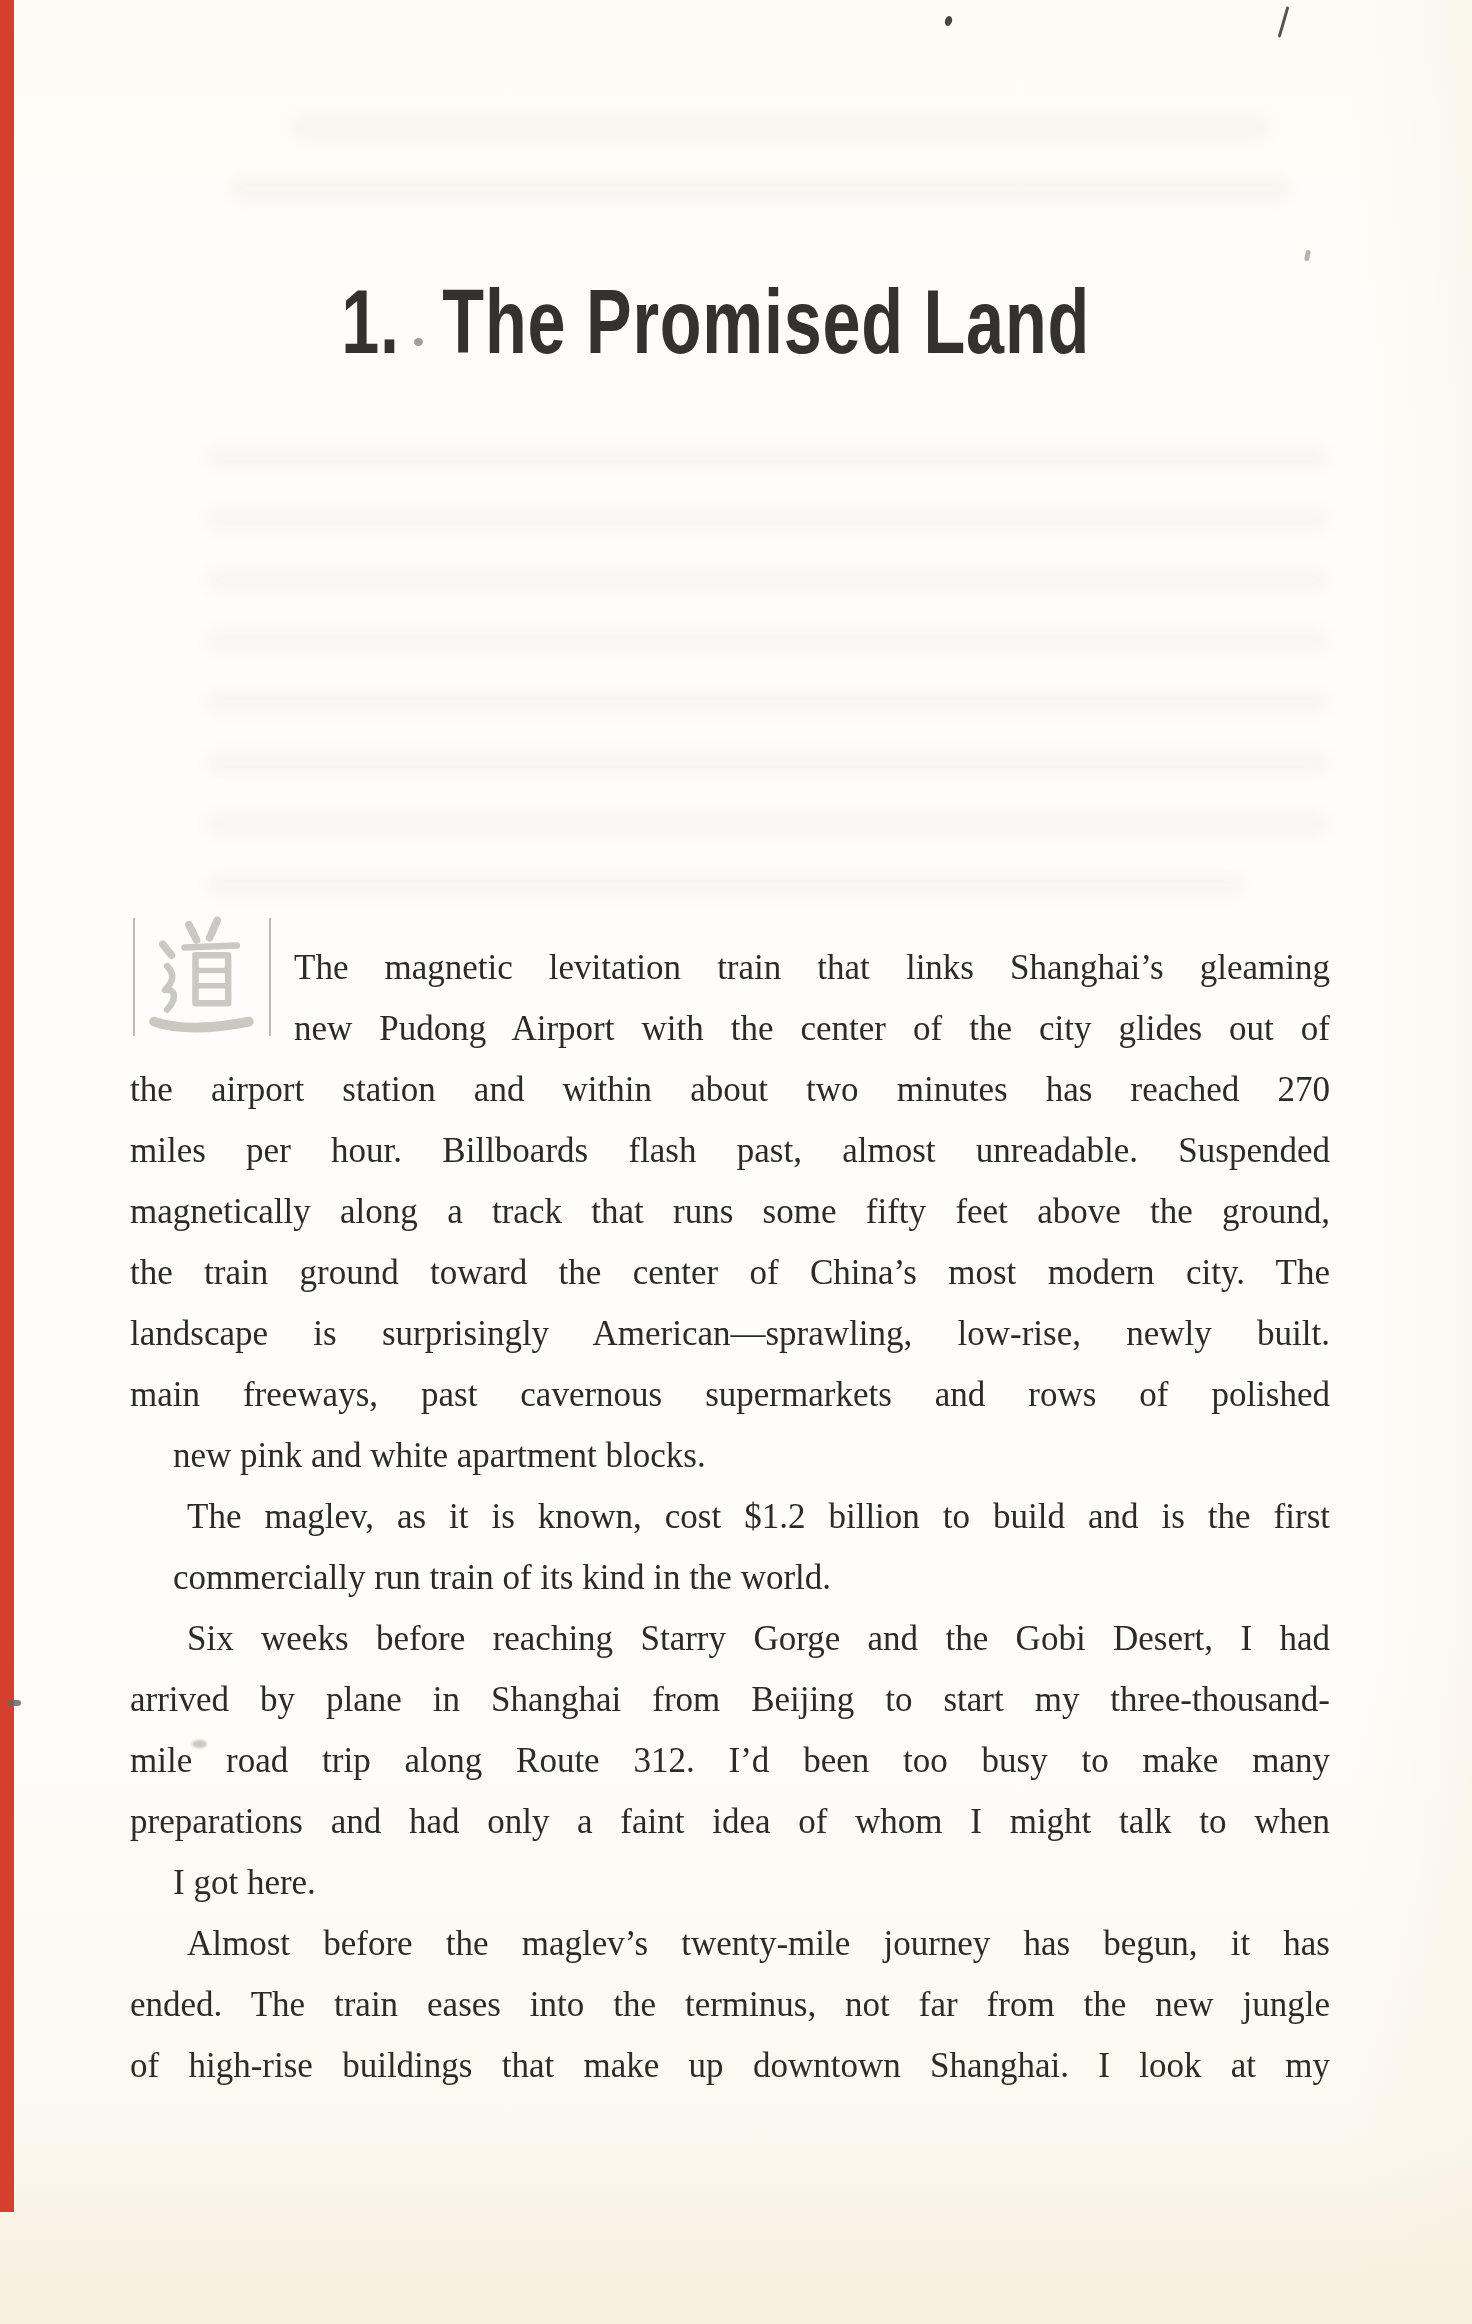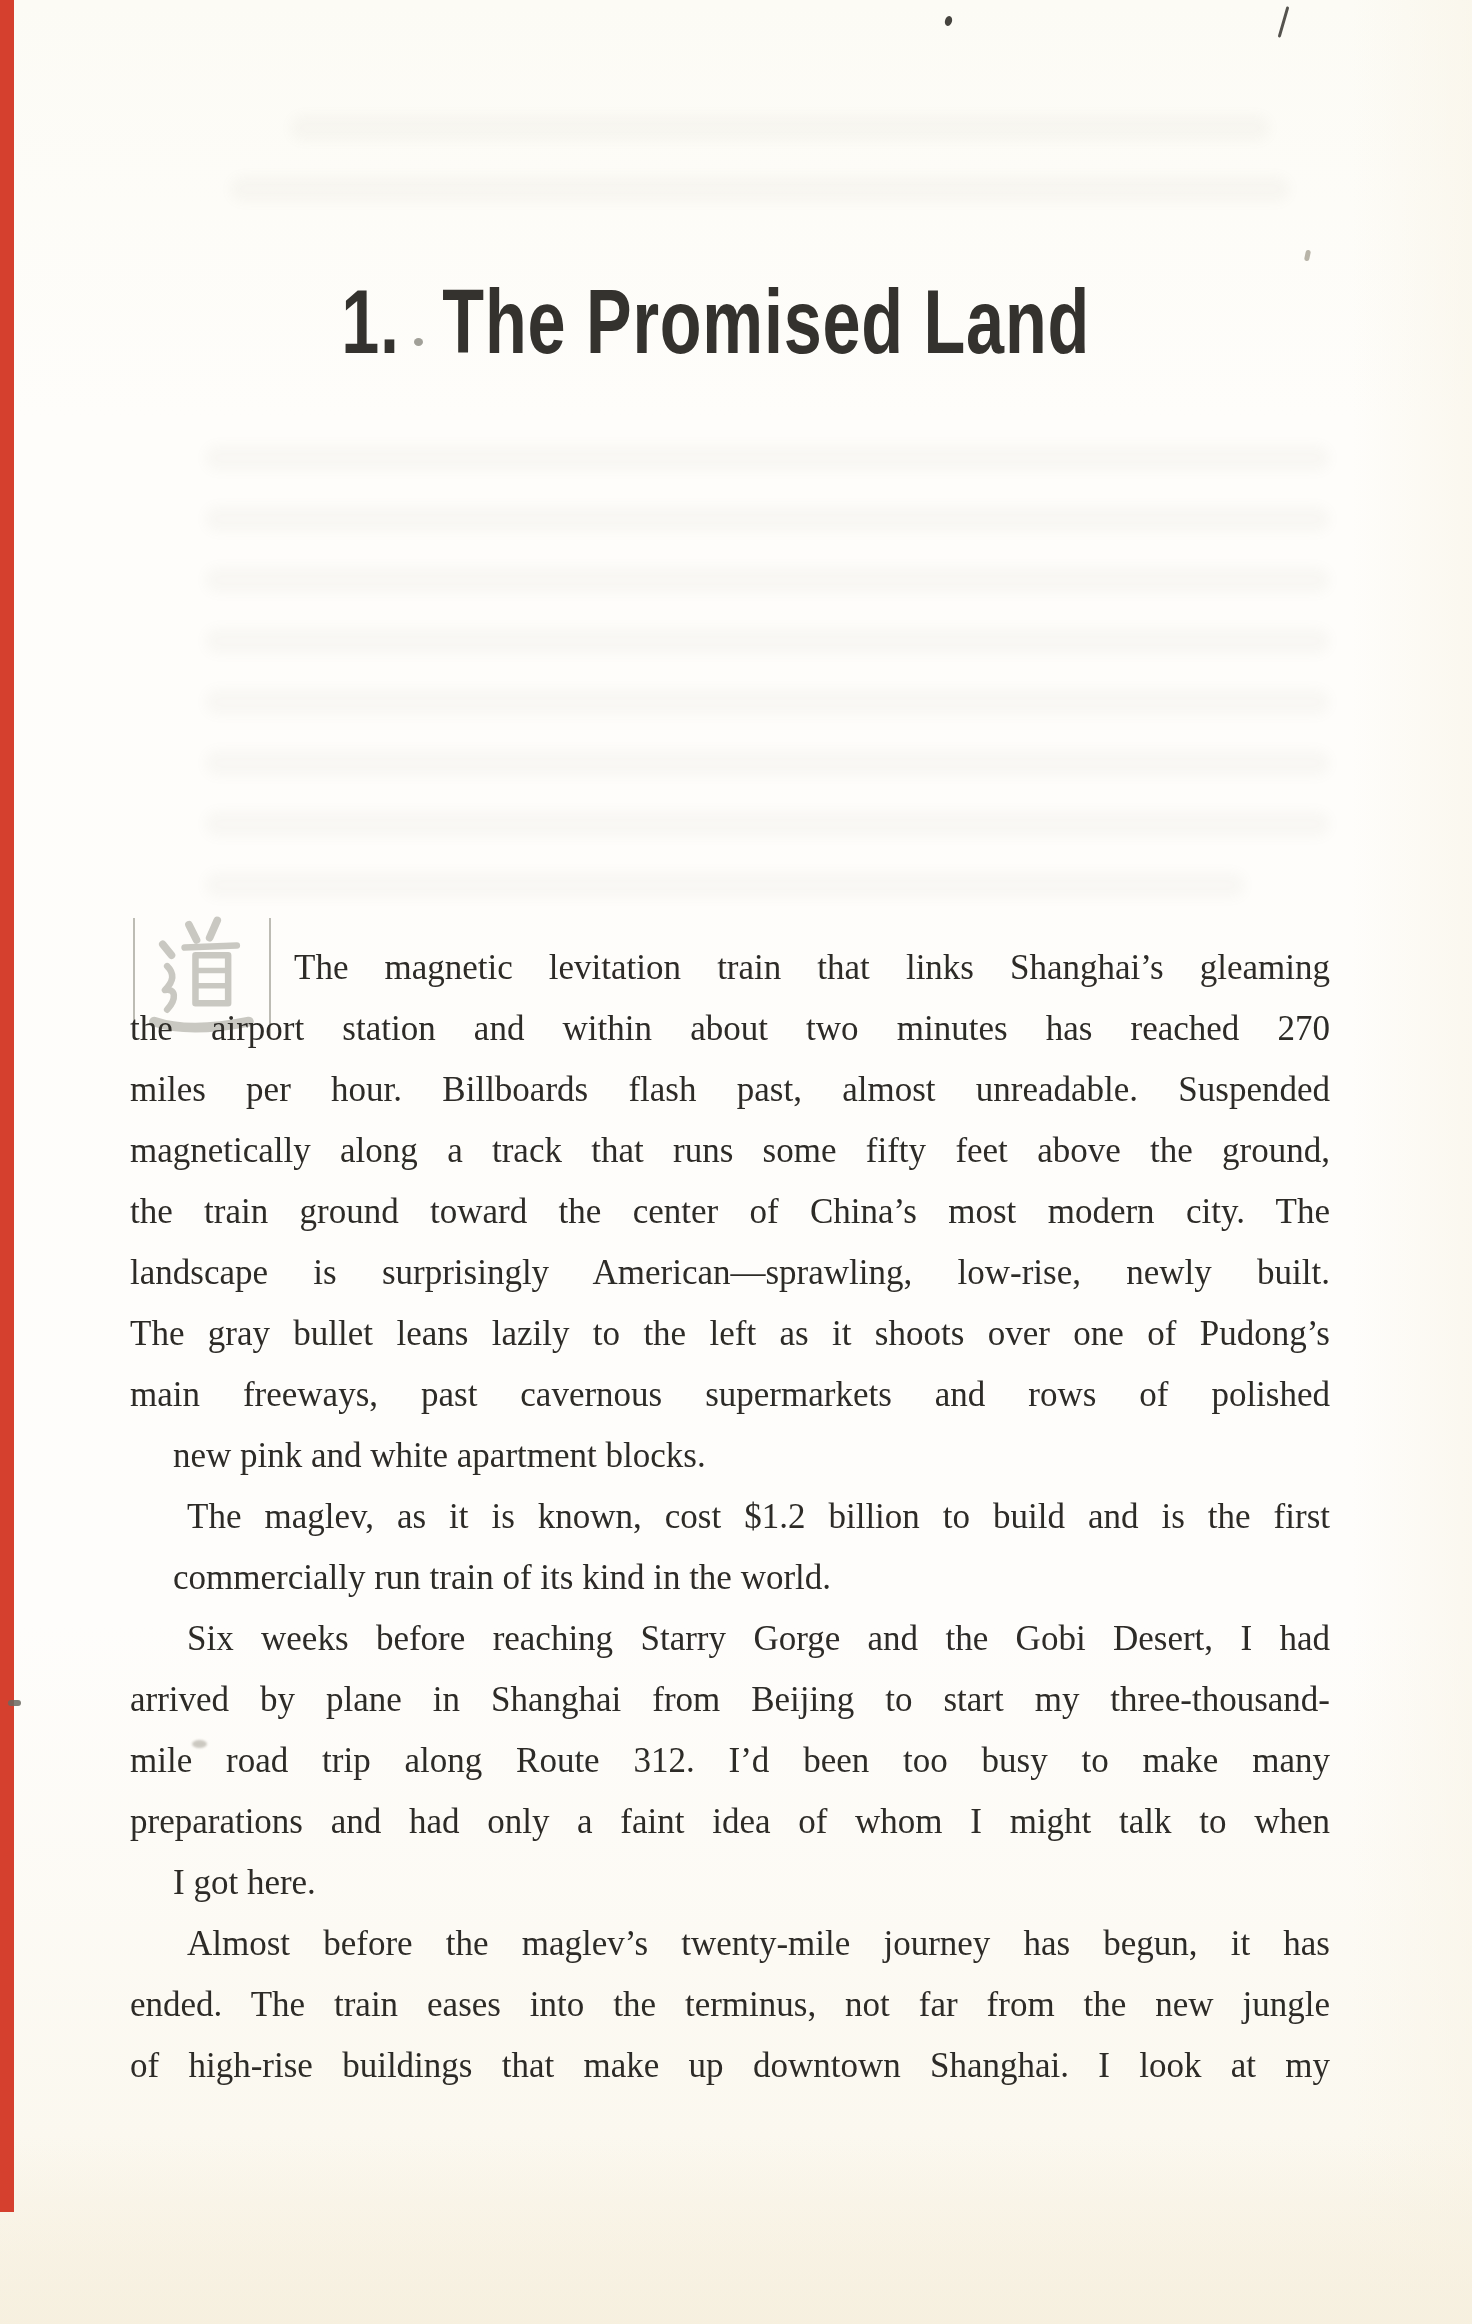--- a/index.html
+++ b/index.html
@@ -85,26 +85,26 @@
 
       <path d="M14 26 L22 36" stroke-width="7"></path>
       <path d="M18 46 C25 53 24 60 16 68 C26 66 27 76 18 86" stroke-width="6"></path>
       <path d="M6 97 Q38 108 93 97" stroke-width="9"></path>
     </svg>
     <div class="dc-rule right"></div>
   </div>
 
   <div class="body-text" id="body-text">
       <div class="line dc">The magnetic levitation train that links Shanghai’s gleaming</div>
+      <div class="line dc">new Pudong Airport with the center of the city glides out of</div>
       <div class="line">the airport station and within about two minutes has reached 270</div>
       <div class="line">miles per hour. Billboards flash past, almost unreadable. Suspended</div>
       <div class="line">magnetically along a track that runs some fifty feet above the ground,</div>
       <div class="line">the train ground toward the center of China’s most modern city. The</div>
       <div class="line">landscape is surprisingly American—sprawling, low-rise, newly built.</div>
-      <div class="line">The gray bullet leans lazily to the left as it shoots over one of Pudong’s</div>
       <div class="line">main freeways, past cavernous supermarkets and rows of polished</div>
       <div class="line last">new pink and white apartment blocks.</div>
       <div class="line indent">The maglev, as it is known, cost $1.2 billion to build and is the first</div>
       <div class="line last">commercially run train of its kind in the world.</div>
       <div class="line indent">Six weeks before reaching Starry Gorge and the Gobi Desert, I had</div>
       <div class="line">arrived by plane in Shanghai from Beijing to start my three-thousand-</div>
       <div class="line">mile road trip along Route 312. I’d been too busy to make many</div>
       <div class="line">preparations and had only a faint idea of whom I might talk to when</div>
       <div class="line last">I got here.</div>
       <div class="line indent">Almost before the maglev’s twenty-mile journey has begun, it has</div>

